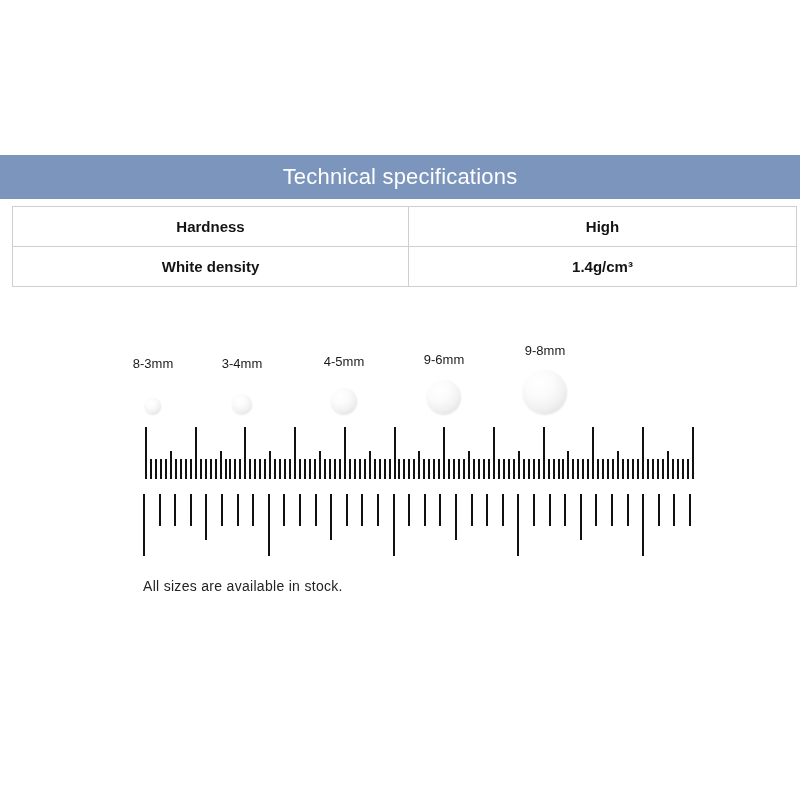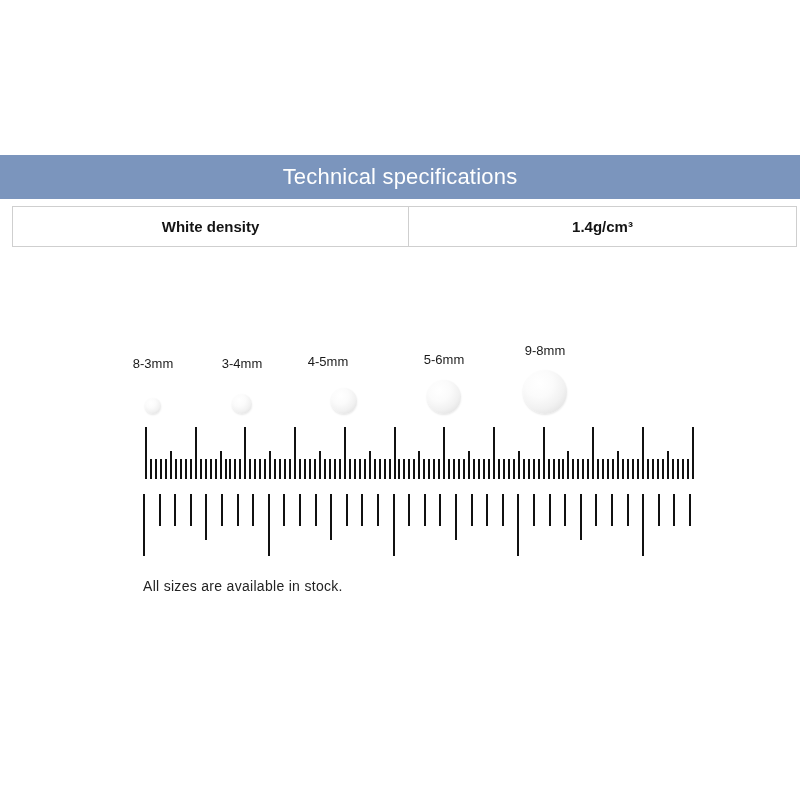--- a/index.html
+++ b/index.html
@@ -94,34 +94,38 @@
 </head>
 <body>
 
 <div id="spec-banner">
   <span class="title">Technical specifications</span>
 </div>
 
 <table id="spec-table">
   <tbody id="spec-tbody">
       <tr>
+        <td class="c1">Hardness</td>
+        <td class="c2">High</td>
+      </tr>
+      <tr>
         <td class="c1">White density</td>
         <td class="c2">1.4g/cm³</td>
       </tr>
     </tbody>
 </table>
 
 <div id="ball-row">
     <div class="ball-label" style="left: 153px; top: 16px;">8-3mm</div>
     <div class="ball" style="width: 16px; height: 16px; left: 145px; top: 58px;"></div>
     <div class="ball-label" style="left: 242px; top: 16px;">3-4mm</div>
     <div class="ball" style="width: 20px; height: 20px; left: 232px; top: 54px;"></div>
-    <div class="ball-label" style="left: 328px; top: 14px;">4-5mm</div>
+    <div class="ball-label" style="left: 344px; top: 14px;">4-5mm</div>
     <div class="ball" style="width: 26px; height: 26px; left: 331px; top: 48px;"></div>
-    <div class="ball-label" style="left: 444px; top: 12px;">5-6mm</div>
+    <div class="ball-label" style="left: 444px; top: 12px;">9-6mm</div>
     <div class="ball" style="width: 34px; height: 34px; left: 427px; top: 40px;"></div>
     <div class="ball-label" style="left: 545px; top: 3px;">9-8mm</div>
     <div class="ball" style="width: 44px; height: 44px; left: 523px; top: 30px;"></div>
   </div>
 
 <div id="ruler">
 
   <div id="cm-scale">
       <div class="tick" style="width: 2px; height: 52px; left: 145px; top: 3px; background: rgb(17, 17, 17);"></div>
       <div class="tick" style="width: 2px; height: 20px; left: 149.97px; top: 35px; background: rgb(17, 17, 17);"></div>

